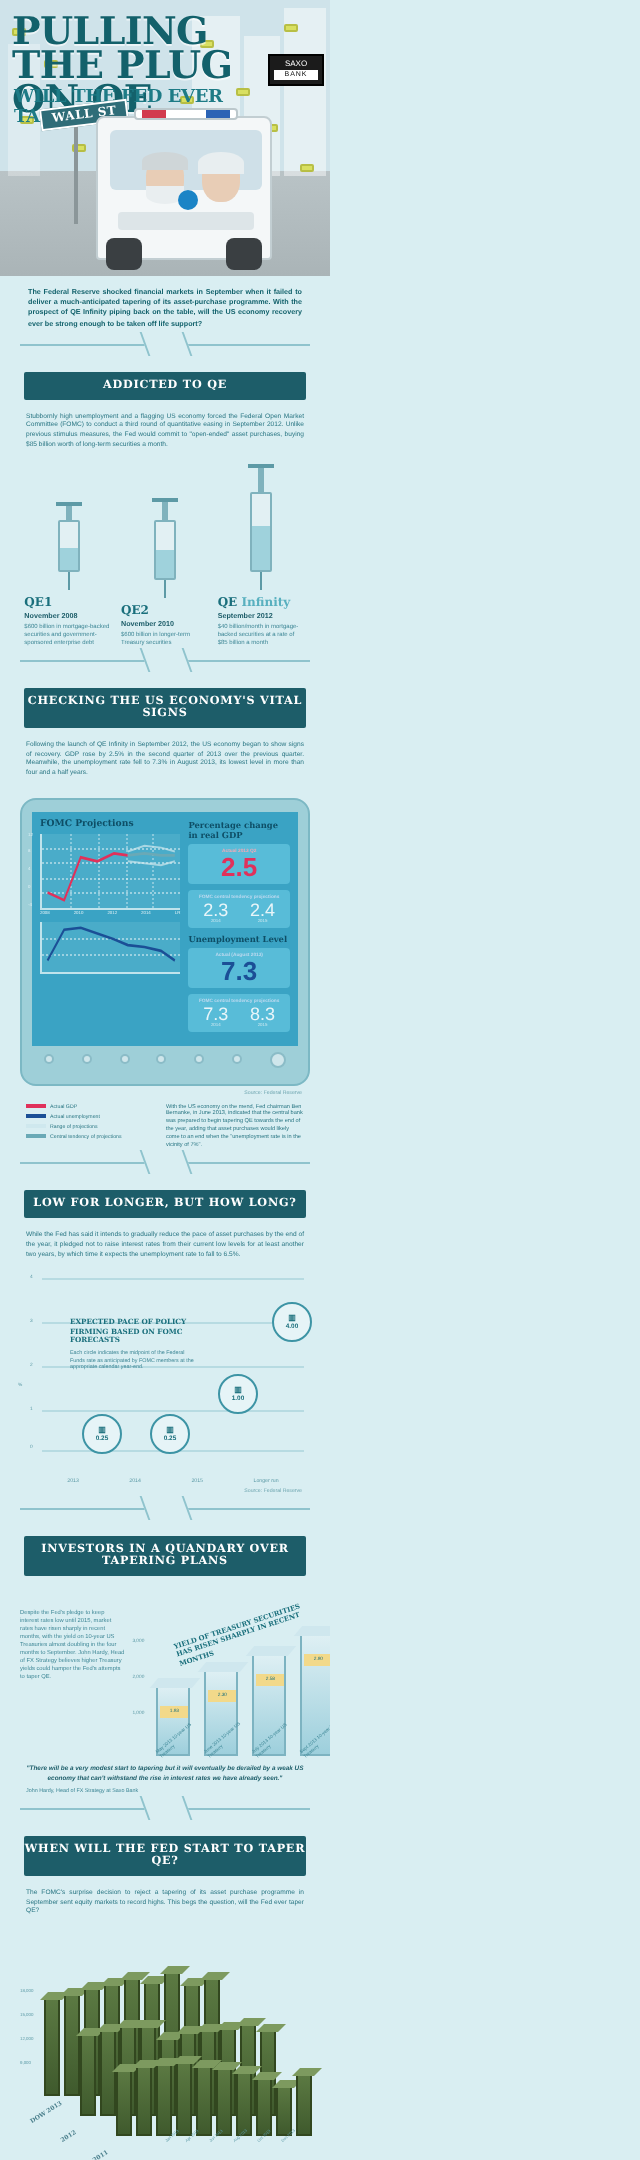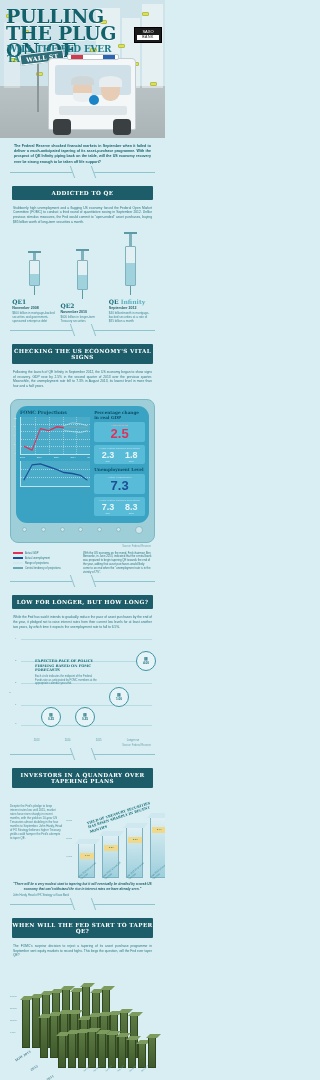--- a/index.html
+++ b/index.html
@@ -116,38 +116,38 @@
   .qe-name .inf { color:#58b0bf; }
   .qe-date { font-size:3.6px; font-weight:bold; color:#1d5d69; margin-top:1px;}
   .qe-desc { font-size:3px; line-height:4px; color:#3e8796; margin-top:1px;}
 
   
   .tablet {
     margin: 4px 10px 0; background: #9ecfd8; border-radius: 8px;
     padding: 6px 5px 8px; position: relative;
     border: 1px solid #7cb8c4;
   }
-  .tablet .screen { background:#3aa3c4; border-radius:11px; padding:4px; display:flex; gap:4px; }
+  .tablet .screen { background:#3aa3c4; border-radius:0; padding:4px; display:flex; gap:4px; }
   .chart-box { flex: 1 1 58%; }
   .chart-title { color:#0e4e66; font-family:"DejaVu Serif",serif; font-weight:bold; font-size:4.6px; margin-bottom:2px;}
   .plot { position:relative; height:38px; background:#4aacc9; border-left:.5px solid #bfe3ec; border-bottom:.5px solid #bfe3ec;}
   .plot .grid { position:absolute; left:0; right:0; border-top:.4px dotted rgba(255,255,255,.45); }
   .plot .vgrid{ position:absolute; top:0; bottom:0; border-left:.4px dotted rgba(255,255,255,.35); }
   .axis-x { display:flex; justify-content:space-between; font-size:2.2px; color:#dff1f6; margin-top:1px;}
   .axis-y { position:absolute; left:-7px; top:0; height:100%; display:flex; flex-direction:column; justify-content:space-between; font-size:2.2px; color:#dff1f6;}
   .stats { flex: 1 1 42%; }
   .stat-h { color:#0e4e66; font-family:"DejaVu Serif",serif; font-weight:bold; font-size:4.2px; line-height:5px;}
   .stat-card { background:#58bcd8; border-radius:2px; padding:2px; margin:2px 0 3px; text-align:center;}
   .stat-lab { font-size:2.4px; color:#f3a9b6; font-weight:bold; }
   .stat-lab.blue { color:#bcd9ef; }
   .stat-big { font-size:13px; font-weight:bold; color:#e0315b; line-height:13px; font-family:"Liberation Sans",sans-serif;}
   .stat-big.nb { color:#1b4f96; }
   .proj-row { display:flex; justify-content:space-around; }
   .proj { text-align:center; }
-  .proj .v { font-size:9px; font-weight:bold; color:#e8f5f9; line-height:10px;}
+  .proj .v { font-size:9px; font-weight:normal; color:#e8f5f9; line-height:10px;}
   .proj .y { font-size:2.2px; color:#cfe9f1; }
   .home-row { display:flex; justify-content:space-between; align-items:center; padding:3px 6px 0; }
   .dot { width:5px; height:5px; border-radius:50%; background:#cfe6eb; border:.5px solid #8bbcc7;}
   .home-btn { width:8px; height:8px; border-radius:50%; background:#cfe6eb; border:.5px solid #8bbcc7;}
 
   .legend { padding: 4px 13px 0; display:flex; gap:6px; }
   .legend .col { flex: 0 0 46%; }
   .leg-item { display:flex; align-items:center; gap:2px; margin-bottom:2px; }
   .leg-sw { width:10px; height:2px; }
   .leg-tx { font-size:2.6px; color:#2b7784; }
@@ -363,21 +363,21 @@
         <div class="stat-big">2.5</div>
       </div>
       <div class="stat-card">
         <div class="stat-lab blue">FOMC central tendency projections</div>
         <div class="proj-row">
           <div class="proj">
             <div class="v">2.3</div>
             <div class="y">2014</div>
           </div>
           <div class="proj">
-            <div class="v">1.8</div>
+            <div class="v">2.4</div>
             <div class="y">2015</div>
           </div>
         </div>
       </div>
 
       <div class="stat-h">Unemployment Level</div>
       <div class="stat-card">
         <div class="stat-lab blue">Actual (August 2013)</div>
         <div class="stat-big nb">7.3</div>
       </div>

